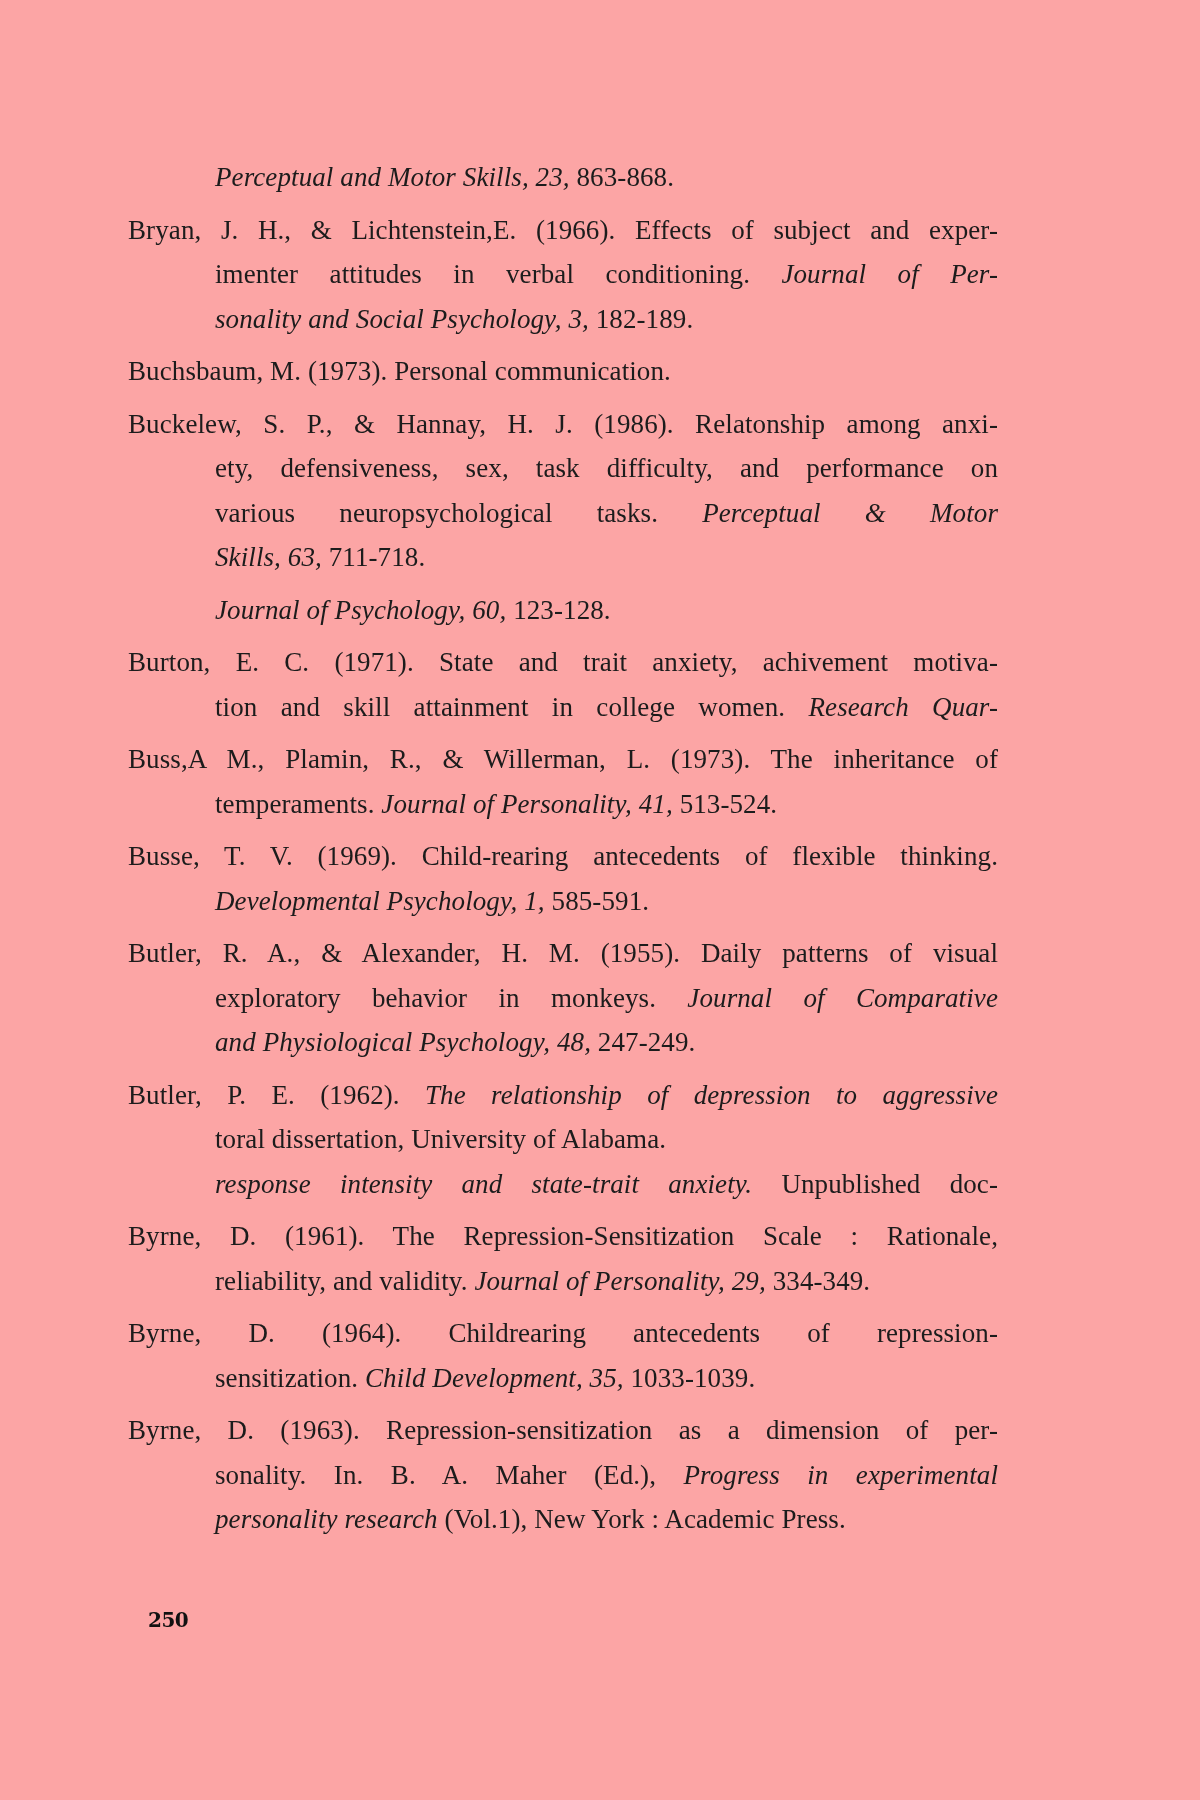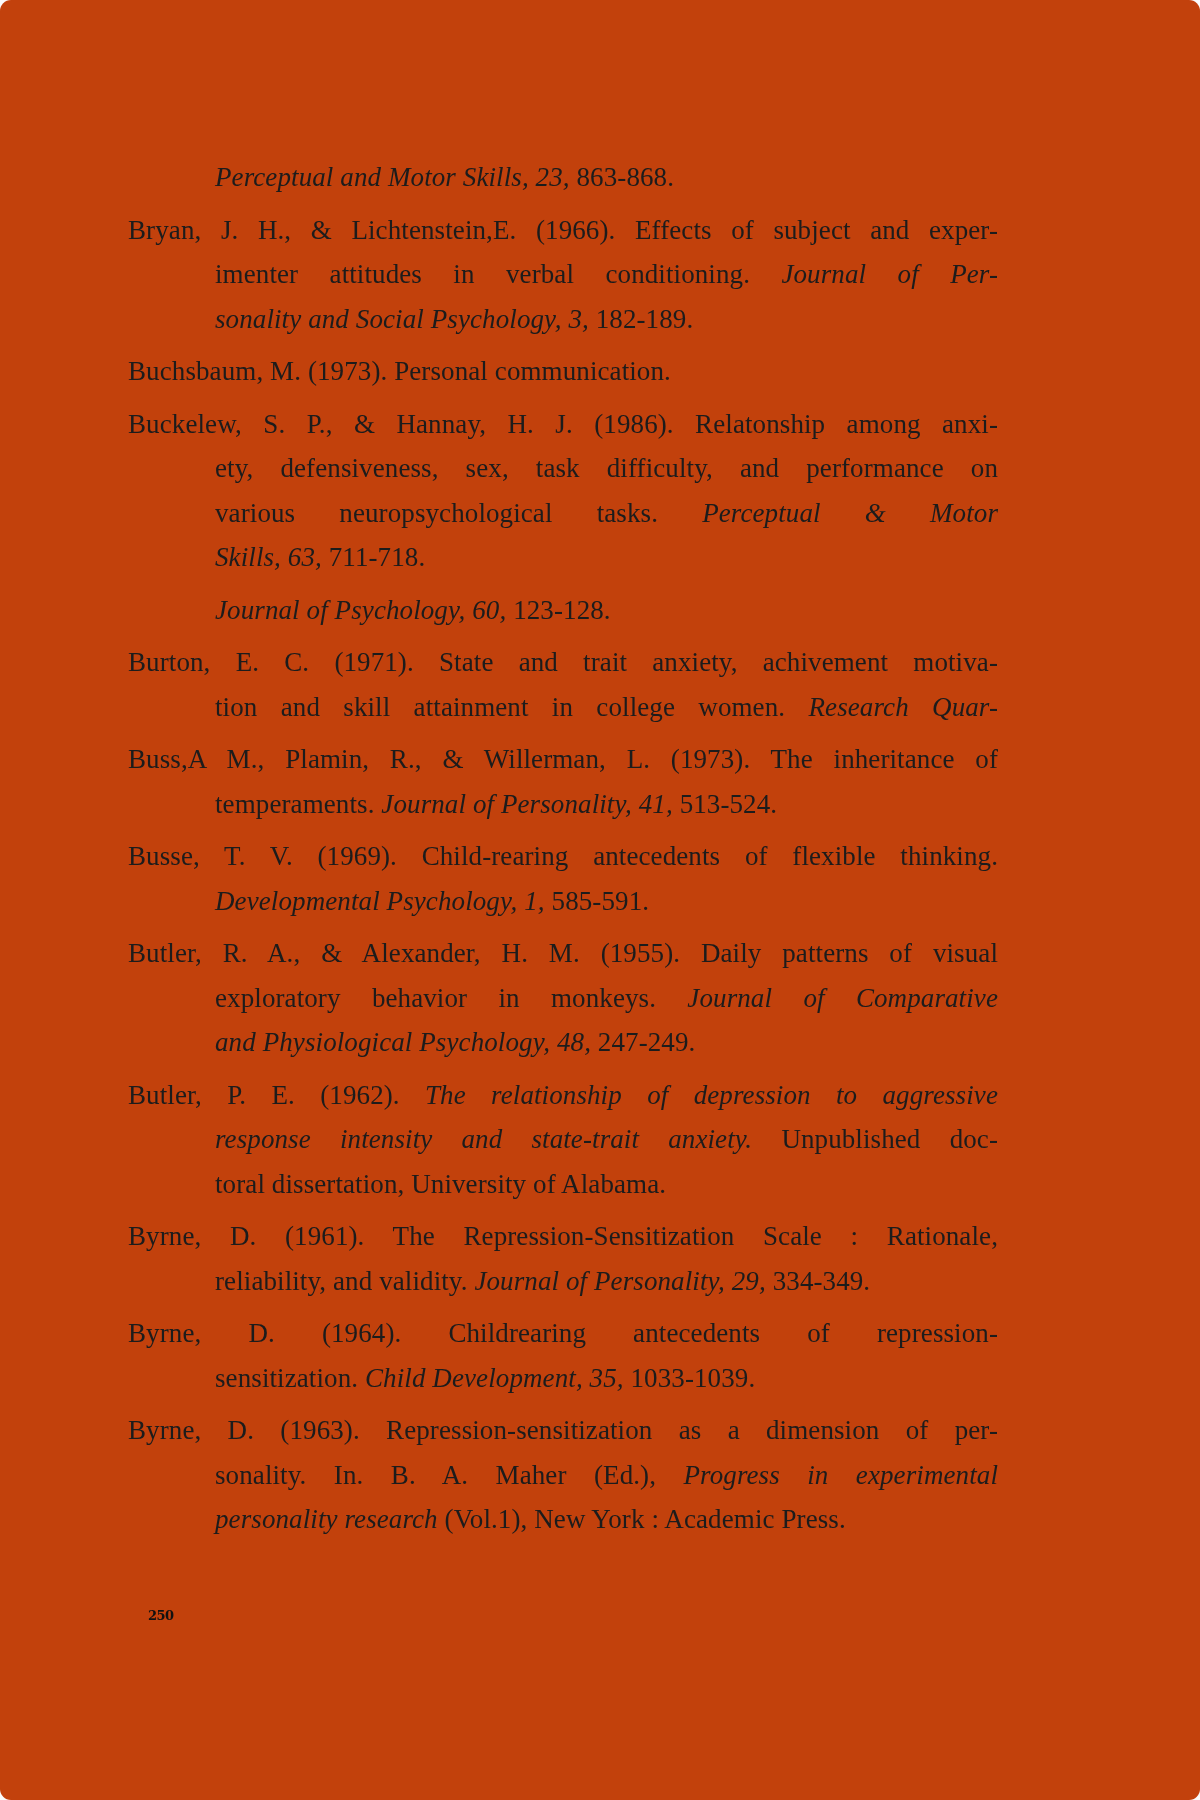--- a/index.html
+++ b/index.html
@@ -14,22 +14,21 @@
       overflow: hidden;
       font-family: "Liberation Serif", "DejaVu Serif", serif;
       color: #1c1c1c;
     }
     .page {
       position: absolute;
       left: 0;
       top: 0;
       width: 1200px;
       height: 1800px;
-      background: #c2410c;
-      border-radius: 11px;
+      background: #fca5a5;
     }
     .refs {
       position: absolute;
       left: 128px;
       top: 155px;
       width: 870px;
     }
     .line {
       height: 44.5px;
       line-height: 44.5px;
@@ -52,21 +51,21 @@
     }
     .ref-entry { display: block; }
     .ref-entry + .ref-entry { margin-top: 8px; }
     i { font-style: italic; }
     .page-number {
       position: absolute;
       left: 148px;
       top: 1608px;
       font-family: "DejaVu Serif", serif;
       font-weight: bold;
-      font-size: 13px;
+      font-size: 20px;
       color: #111;
       letter-spacing: -0.5px;
       text-align: right;
     }
   </style>
 </head>
 <body>
 
 <div class="page">
   <div class="refs" id="refs">
@@ -102,22 +101,22 @@
         <div class="line first"><span>Busse, T. V. (1969). Child-rearing antecedents of flexible thinking.</span></div>
         <div class="line cont last"><i>Developmental Psychology, 1,</i><span> 585-591.</span></div>
       </div>
       <div class="ref-entry">
         <div class="line first"><span>Butler, R. A., &amp; Alexander, H. M. (1955). Daily patterns of visual</span></div>
         <div class="line cont"><span>exploratory behavior in monkeys. </span><i>Journal of Comparative</i></div>
         <div class="line cont last"><i>and Physiological Psychology, 48,</i><span> 247-249.</span></div>
       </div>
       <div class="ref-entry">
         <div class="line first"><span>Butler, P. E. (1962). </span><i>The relationship of depression to aggressive</i></div>
+        <div class="line cont last"><span>toral dissertation, University of Alabama.</span></div>
         <div class="line cont"><i>response intensity and state-trait anxiety.</i><span> Unpublished doc-</span></div>
-        <div class="line cont last"><span>toral dissertation, University of Alabama.</span></div>
       </div>
       <div class="ref-entry">
         <div class="line first"><span>Byrne, D. (1961). The Repression-Sensitization Scale : Rationale,</span></div>
         <div class="line cont last"><span>reliability, and validity. </span><i>Journal of Personality, 29,</i><span> 334-349.</span></div>
       </div>
       <div class="ref-entry">
         <div class="line first"><span>Byrne, D. (1964). Childrearing antecedents of repression-</span></div>
         <div class="line cont last"><span>sensitization. </span><i>Child Development, 35,</i><span> 1033-1039.</span></div>
       </div>
       <div class="ref-entry">

